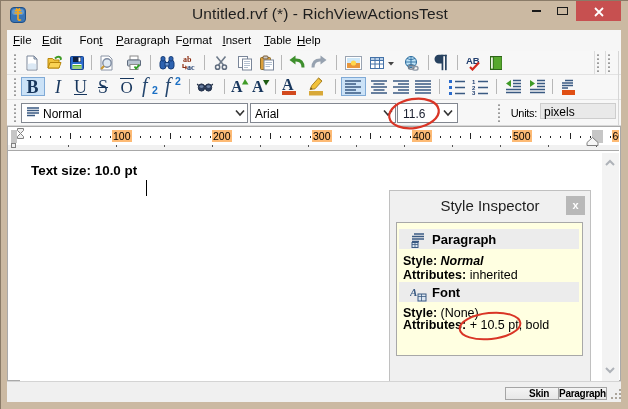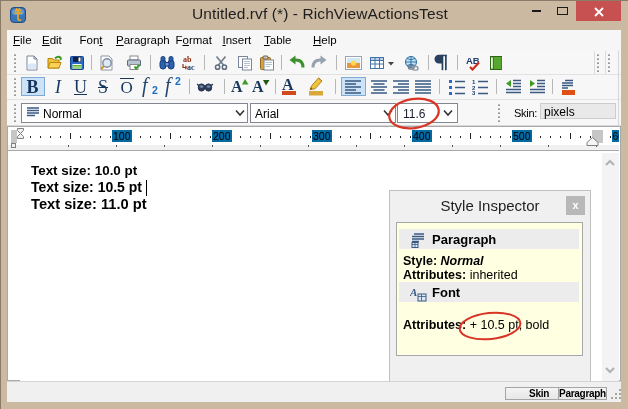--- a/index.html
+++ b/index.html
@@ -18,21 +18,21 @@
 
 #tbdock{position:absolute;left:7px;top:51px;width:614px;height:75px;background:#f7f7f7;}
 .tbrow{position:absolute;left:0;width:614px;background:#f7f7f7;border-bottom:1px solid #e2e2e2;}
 .grip{position:absolute;width:2px;background-image:repeating-linear-gradient(to bottom,#b9b9b9 0 1px,#9a9a9a 1px 2px,transparent 2px 4px);}
 .vsep{position:absolute;width:1px;background:#b7b7b7;}
 .icon{position:absolute;}
 #editorframe{position:absolute;left:7px;top:126px;width:614px;height:255px;border:1px solid #a9a9a9;background:#fff;}
 
 #ruler{position:absolute;left:0;top:0;width:611px;height:24px;background:#fff;border-bottom:1px solid #a8a8a8;overflow:hidden;}
 #rbottom{position:absolute;left:0;top:18px;width:612px;height:7px;background:#f1f1f1;}
-.rnum{position:absolute;top:3px;font-size:10.5px;color:#000;background:#0369a1;padding:0 1px;}
+.rnum{position:absolute;top:3px;font-size:10.5px;color:#000;background:#fdba74;padding:0 1px;}
 
 #doc{position:absolute;left:12px;top:26px;width:594px;height:228px;background:#fff;}
 .docline{position:absolute;left:11px;font-weight:bold;color:#000;white-space:pre;}
 #caret{position:absolute;left:126px;top:26.5px;width:1px;height:16px;background:#000;}
 
 #sbar{position:absolute;left:594px;top:26px;width:17px;height:228px;background:#f3f3f3;}
 .chev{position:absolute;left:2px;width:12px;height:12px;}
 
 #panel{position:absolute;left:381px;top:63px;width:202px;height:201px;background:#f0f0f0;border:1px solid #c0c0c0;}
 #ptitle{position:absolute;left:0;top:6px;width:100%;text-align:center;font-size:15px;color:#1e1e1e;}
@@ -62,21 +62,21 @@
     </div>
 
   <div id="menubar">
     <span class="mi" style="left:6px"><u>F</u>ile</span>
     <span class="mi" style="left:35px"><u>E</u>dit</span>
     <span class="mi" style="left:72.5px">Fon<u>t</u></span>
     <span class="mi" style="left:109px"><u>P</u>aragraph</span>
     <span class="mi" style="left:168.5px">F<u>o</u>rmat</span>
     <span class="mi" style="left:215.5px"><u>I</u>nsert</span>
     <span class="mi" style="left:257px"><u>T</u>able</span>
-    <span class="mi" style="left:306px"><u>H</u>elp</span>
+    <span class="mi" style="left:290px"><u>H</u>elp</span>
   </div>
 
   <div id="tbdock">
     <div class="tbrow" id="row1" style="top:0;height:24px"></div>
     <div class="tbrow" id="row2" style="top:24px;height:25px"></div>
     <div class="tbrow" id="row3" style="top:49px;height:26px;border-bottom:1px solid #d8d8d8"></div>
   </div>
 
   <div class="grip" style="left:14px;top:54px;height:18px"></div>
   <div class="vsep" style="left:91px;top:55px;height:15px"></div>
@@ -290,21 +290,21 @@
   <div class="abs" style="left:255px;top:107px;font-size:12px;color:#000">Arial</div>
   <svg class="icon" style="left:383px;top:109px" width="10" height="8" viewBox="0 0 10 8">
       <path d="M1 1.5 L5 6 L9 1.5" fill="none" stroke="#333" stroke-width="1.6"></path>
     </svg>
   <div class="abs" style="left:397px;top:103px;width:61px;height:20px;background:#fff;border:1px solid #828790"></div>
   <div class="abs" style="left:403px;top:107px;font-size:12px;color:#1a2030">11.6</div>
   <svg class="icon" style="left:443px;top:109px" width="10" height="8" viewBox="0 0 10 8">
       <path d="M1 1.5 L5 6 L9 1.5" fill="none" stroke="#333" stroke-width="1.6"></path>
     </svg>
   <div class="grip" style="left:498px;top:104px;height:18px"></div>
-  <div class="abs" style="left:505px;top:106.5px;width:32px;text-align:right;font-size:11px;letter-spacing:-0.3px;color:#000">Skin:</div>
+  <div class="abs" style="left:505px;top:106.5px;width:32px;text-align:right;font-size:11px;letter-spacing:-0.3px;color:#000">Units:</div>
   <div class="abs" style="left:540px;top:103px;width:76px;height:16px;background:#e9e9e9;border:1px solid #cdcdcd"></div>
   <div class="abs" style="left:544px;top:105px;font-size:12px;color:#000">pixels</div>
 
   <div id="editorframe">
     <div id="ruler">
       <div id="rbottom"></div>
       <div id="rdots" style="position:absolute;left:22px;top:8.5px;width:582px;height:2px;background-image:repeating-linear-gradient(to right,#222 0 1px,transparent 1px 10px)"></div>
       <div id="rtabs" style="position:absolute;left:60px;top:18px;width:540px;height:2px;background-image:repeating-linear-gradient(to right,#555 0 1px,transparent 1px 48px)"></div>
       <div class="rtick" style="position:absolute;left:62px;top:6px;width:1px;height:6px;background:#222"></div>
       <div class="rtick" style="position:absolute;left:162px;top:6px;width:1px;height:6px;background:#222"></div>
@@ -324,22 +324,20 @@
           <path d="M3.5 5.5 L6.5 8.5 V10.5 H0.5 V8.5 Z" fill="#f0f0f0" stroke="#808080"></path>
         </svg>
       <div style="position:absolute;left:3px;top:16px;width:5px;height:5px;background:#f0f0f0;border:1px solid #808080"></div>
       <div style="position:absolute;left:584px;top:3px;width:11px;height:13px;background:#c6c6c6"></div>
       <svg style="position:absolute;left:578px;top:9.5px" width="13" height="9" viewBox="0 0 13 9">
           <path d="M1 8.5 V5.5 L6.5 0.5 L12 5.5 V8.5 Z" fill="#f6f6f6" stroke="#808080"></path>
         </svg>
     </div>
     <div id="doc">
       <div class="docline" style="top:9.8px;font-size:13.4px">Text size: 10.0 pt</div>
-      <div class="docline" style="top:26.2px;font-size:14px">Text size: 10.5 pt</div>
-      <div class="docline" style="top:42.8px;font-size:14.7px">Text size: 11.0 pt</div>
       <div id="caret"></div>
     </div>
     <div id="sbar">
       <svg class="chev" style="top:4px" viewBox="0 0 12 12">
           <path d="M2 8 L6 4 L10 8" stroke="#aeb2b8" stroke-width="2" fill="none"></path>
         </svg>
       <svg class="chev" style="top:211px" viewBox="0 0 12 12">
           <path d="M2 4 L6 8 L10 4" stroke="#aeb2b8" stroke-width="2" fill="none"></path>
         </svg>
     </div>
@@ -358,20 +356,21 @@
         <div class="pline" style="top:44.5px"><b>Attributes:</b> inherited</div>
         <div class="pline" style="top:31px"><b>Style: <i>Normal</i></b></div>
         <div class="phead" style="top:59px">
             <b>Font</b>
           </div>
         <svg style="position:absolute;left:13px;top:62px" width="17" height="17" viewBox="0 0 17 17">
             <text x="0" y="11" font-size="11" font-weight="bold" font-style="italic" fill="#3a5a82" font-family="Liberation Serif">A</text>
             <rect x="8" y="9" width="8" height="7" fill="#dce6f1" stroke="#3a5a82"></rect>
             <path d="M8 11.5 H16 M11.5 9 V16" stroke="#3a5a82" stroke-width="0.8"></path>
           </svg>
+        <div class="pline" style="top:82.5px"><b>Style:</b> (None)</div>
         <div class="pline" style="top:94.5px"><b>Attributes:</b> + 10.5 pt, bold</div>
       </div>
       <svg style="position:absolute;left:60px;top:115px;overflow:visible" width="80" height="40" viewBox="0 0 80 40">
           <ellipse cx="40" cy="20" rx="30.5" ry="13" fill="none" stroke="#d93526" stroke-width="2" transform="rotate(-6 40 20)"></ellipse>
         </svg>
     </div>
   </div>
   <svg class="abs" style="left:380px;top:95px;overflow:visible;z-index:60" width="70" height="40" viewBox="0 0 70 40">
       <ellipse cx="34" cy="18.5" rx="25" ry="14.5" fill="none" stroke="#d93526" stroke-width="2.2" transform="rotate(-9 34 18.5)"></ellipse>
     </svg>

